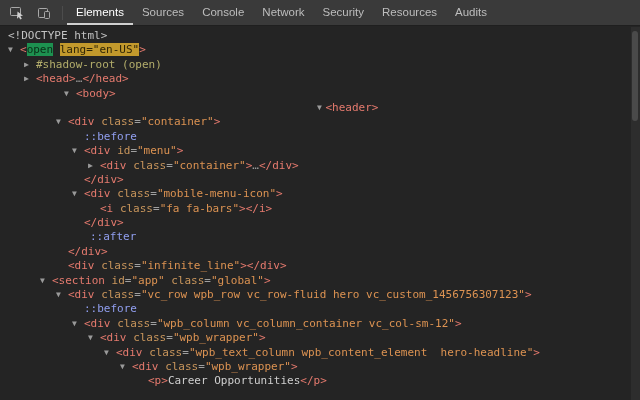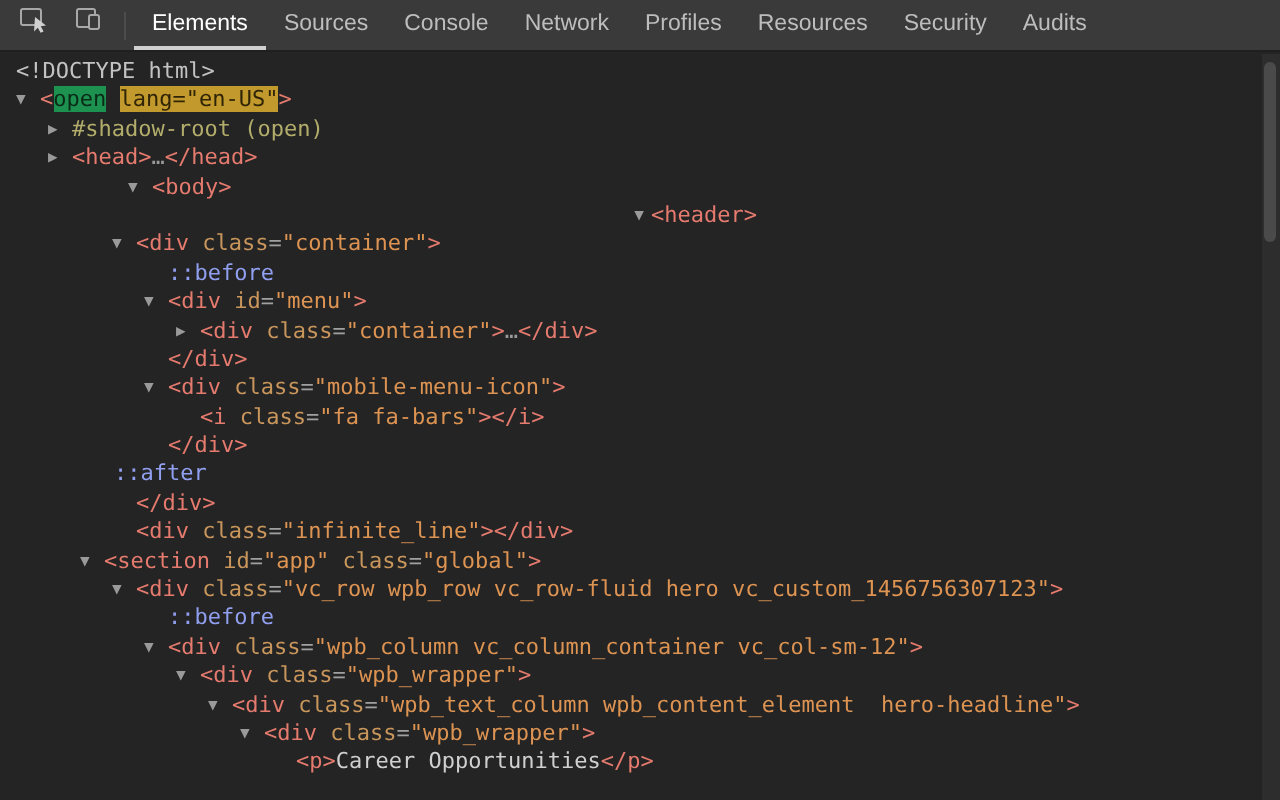--- a/index.html
+++ b/index.html
@@ -2,21 +2,21 @@
 <html style="--toolbarBg: #3a3a3a; --toolbarBorder: #1f1f1f; --panelBg: #242424; --tabText: #bdbdbd; --tabSelectedText: #ffffff; --tabUnderline: #d0d0d0; --iconGray: #a8a8a8; --tag: #e57a6e; --attr: #c9965c; --value: #dd9352; --punct: #a0a0a0; --plain: #c2c2c2; --doctype: #c2c2c2; --pseudo: #919ff0; --shadow: #b3ad6b; --text: #cfcfcf; --ellipsis: #9a9a9a; --arrow: #9a9a9a; --hlGreenBg: #1d9150; --hlGreenText: #0a2c17; --hlYellowBg: #c2992c; --hlYellowText: #2f2506; --scrollTrack: #2d2d2d; --scrollThumb: #4a4a4a;"><head>
 <meta charset="utf-8">
 <style>
   * { margin:0; padding:0; box-sizing:border-box; }
   html,body { width:640px; height:400px; overflow:hidden; }
   body { background:var(--panelBg,#242424); position:relative;
          font-family:"Liberation Sans", sans-serif; }
 
   .toolbar { height:26px; background:var(--toolbarBg,#3a3a3a);
              border-bottom:1px solid var(--toolbarBorder,#1f1f1f);
-             display:flex; align-items:flex-start; }
+             display:flex; align-items:center; }
   .toolbar-icons { display:flex; align-items:center; padding:0 3px 0 6px; gap:5px; }
   .tbtn { width:22px; height:18px; display:flex; align-items:center; justify-content:center; cursor:pointer; }
   .divider { width:1px; height:14px; background:#4c4c4c; margin:auto 4px; }
   .tabs { display:flex; }
   .tab { padding:0 9px; line-height:25px; font-size:11.5px;
          color:var(--tabText,#bdbdbd); cursor:pointer; }
   .tab.selected { color:var(--tabSelectedText,#fff);
                   box-shadow:inset 0 -2px 0 var(--tabUnderline,#d0d0d0); }
 
   .tree { position:relative; height:374px; padding-top:3px; overflow:hidden;
@@ -60,43 +60,42 @@
         <rect x="8.5" y="6.5" width="5" height="7" rx="1" fill="#3a3a3a" stroke="#a8a8a8" stroke-width="1"></rect>
       </svg>
     </span>
   </div>
   <div class="divider"></div>
   <div class="tabs">
       <div class="tab selected">Elements</div>
       <div class="tab">Sources</div>
       <div class="tab">Console</div>
       <div class="tab">Network</div>
-      <div class="tab">Profiles</div>
+      <div class="tab">Security</div>
       <div class="tab">Resources</div>
-      <div class="tab">Security</div>
       <div class="tab">Audits</div>
     </div>
 </div>
 
 <div class="tree">
     <div class="line" style="padding-left: 8px;"><span class="tok-doctype">&lt;!DOCTYPE html&gt;</span></div>
     <div class="line" style="padding-left: 8px;"><span class="arrow">▼</span><span class="tok-tag">&lt;</span><span class="tok-hlgreen">open</span><span class="tok-plain"> </span><span class="tok-hlyellow">lang="en-US"</span><span class="tok-tag">&gt;</span></div>
     <div class="line" style="padding-left: 24px;"><span class="arrow">▶</span><span class="tok-shadow">#shadow-root (open)</span></div>
     <div class="line" style="padding-left: 24px;"><span class="arrow">▶</span><span class="tok-tag">&lt;head&gt;</span><span class="tok-ellipsis">…</span><span class="tok-tag">&lt;/head&gt;</span></div>
     <div class="line" style="padding-left: 24px; margin-left: 40px;"><span class="arrow">▼</span><span class="tok-tag">&lt;body&gt;</span></div>
     <div class="line" style="padding-left: 52px; text-align: center;"><span class="arrow">▼</span><span class="tok-tag">&lt;header&gt;</span></div>
     <div class="line" style="padding-left: 56px;"><span class="arrow">▼</span><span class="tok-tag">&lt;div</span><span class="tok-plain"> </span><span class="tok-attr">class</span><span class="tok-punct">=</span><span class="tok-value">"container"</span><span class="tok-tag">&gt;</span></div>
     <div class="line" style="padding-left: 72px;"><span class="arrow"> </span><span class="tok-pseudo">::before</span></div>
     <div class="line" style="padding-left: 72px;"><span class="arrow">▼</span><span class="tok-tag">&lt;div</span><span class="tok-plain"> </span><span class="tok-attr">id</span><span class="tok-punct">=</span><span class="tok-value">"menu"</span><span class="tok-tag">&gt;</span></div>
     <div class="line" style="padding-left: 88px;"><span class="arrow">▶</span><span class="tok-tag">&lt;div</span><span class="tok-plain"> </span><span class="tok-attr">class</span><span class="tok-punct">=</span><span class="tok-value">"container"</span><span class="tok-tag">&gt;</span><span class="tok-ellipsis">…</span><span class="tok-tag">&lt;/div&gt;</span></div>
     <div class="line" style="padding-left: 72px;"><span class="arrow"> </span><span class="tok-tag">&lt;/div&gt;</span></div>
     <div class="line" style="padding-left: 72px;"><span class="arrow">▼</span><span class="tok-tag">&lt;div</span><span class="tok-plain"> </span><span class="tok-attr">class</span><span class="tok-punct">=</span><span class="tok-value">"mobile-menu-icon"</span><span class="tok-tag">&gt;</span></div>
     <div class="line" style="padding-left: 88px;"><span class="arrow"> </span><span class="tok-tag">&lt;i</span><span class="tok-plain"> </span><span class="tok-attr">class</span><span class="tok-punct">=</span><span class="tok-value">"fa fa-bars"</span><span class="tok-tag">&gt;</span><span class="tok-tag">&lt;/i&gt;</span></div>
     <div class="line" style="padding-left: 72px;"><span class="arrow"> </span><span class="tok-tag">&lt;/div&gt;</span></div>
-    <div class="line" style="padding-left: 45px;"><span class="arrow"> </span><span class="tok-pseudo">::after</span></div>
+    <div class="line" style="padding-left: 78px;"><span class="arrow"> </span><span class="tok-pseudo">::after</span></div>
     <div class="line" style="padding-left: 56px;"><span class="arrow"> </span><span class="tok-tag">&lt;/div&gt;</span></div>
     <div class="line" style="padding-left: 56px;"><span class="arrow"> </span><span class="tok-tag">&lt;div</span><span class="tok-plain"> </span><span class="tok-attr">class</span><span class="tok-punct">=</span><span class="tok-value">"infinite_line"</span><span class="tok-tag">&gt;</span><span class="tok-tag">&lt;/div&gt;</span></div>
     <div class="line" style="padding-left: 40px;"><span class="arrow">▼</span><span class="tok-tag">&lt;section</span><span class="tok-plain"> </span><span class="tok-attr">id</span><span class="tok-punct">=</span><span class="tok-value">"app"</span><span class="tok-plain"> </span><span class="tok-attr">class</span><span class="tok-punct">=</span><span class="tok-value">"global"</span><span class="tok-tag">&gt;</span></div>
     <div class="line" style="padding-left: 56px;"><span class="arrow">▼</span><span class="tok-tag">&lt;div</span><span class="tok-plain"> </span><span class="tok-attr">class</span><span class="tok-punct">=</span><span class="tok-value">"vc_row wpb_row vc_row-fluid hero vc_custom_1456756307123"</span><span class="tok-tag">&gt;</span></div>
     <div class="line" style="padding-left: 72px;"><span class="arrow"> </span><span class="tok-pseudo">::before</span></div>
     <div class="line" style="padding-left: 72px;"><span class="arrow">▼</span><span class="tok-tag">&lt;div</span><span class="tok-plain"> </span><span class="tok-attr">class</span><span class="tok-punct">=</span><span class="tok-value">"wpb_column vc_column_container vc_col-sm-12"</span><span class="tok-tag">&gt;</span></div>
     <div class="line" style="padding-left: 88px;"><span class="arrow">▼</span><span class="tok-tag">&lt;div</span><span class="tok-plain"> </span><span class="tok-attr">class</span><span class="tok-punct">=</span><span class="tok-value">"wpb_wrapper"</span><span class="tok-tag">&gt;</span></div>
     <div class="line" style="padding-left: 104px;"><span class="arrow">▼</span><span class="tok-tag">&lt;div</span><span class="tok-plain"> </span><span class="tok-attr">class</span><span class="tok-punct">=</span><span class="tok-value">"wpb_text_column wpb_content_element  hero-headline"</span><span class="tok-tag">&gt;</span></div>
     <div class="line" style="padding-left: 120px;"><span class="arrow">▼</span><span class="tok-tag">&lt;div</span><span class="tok-plain"> </span><span class="tok-attr">class</span><span class="tok-punct">=</span><span class="tok-value">"wpb_wrapper"</span><span class="tok-tag">&gt;</span></div>
     <div class="line" style="padding-left: 136px;"><span class="arrow"> </span><span class="tok-tag">&lt;p&gt;</span><span class="tok-text">Career Opportunities</span><span class="tok-tag">&lt;/p&gt;</span></div>

